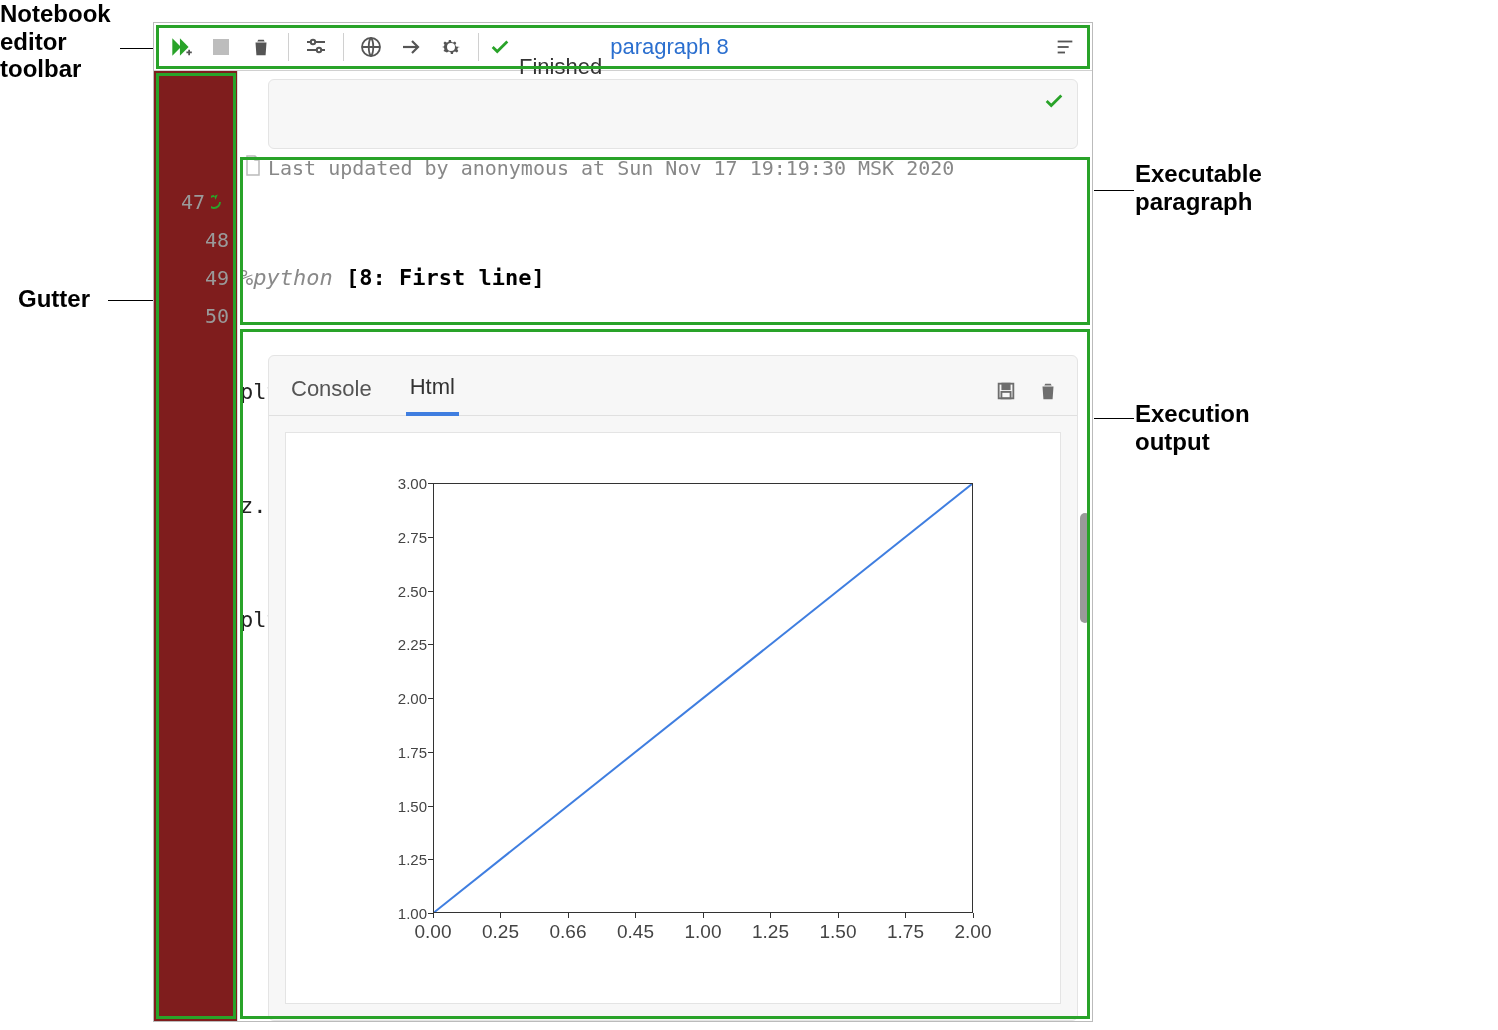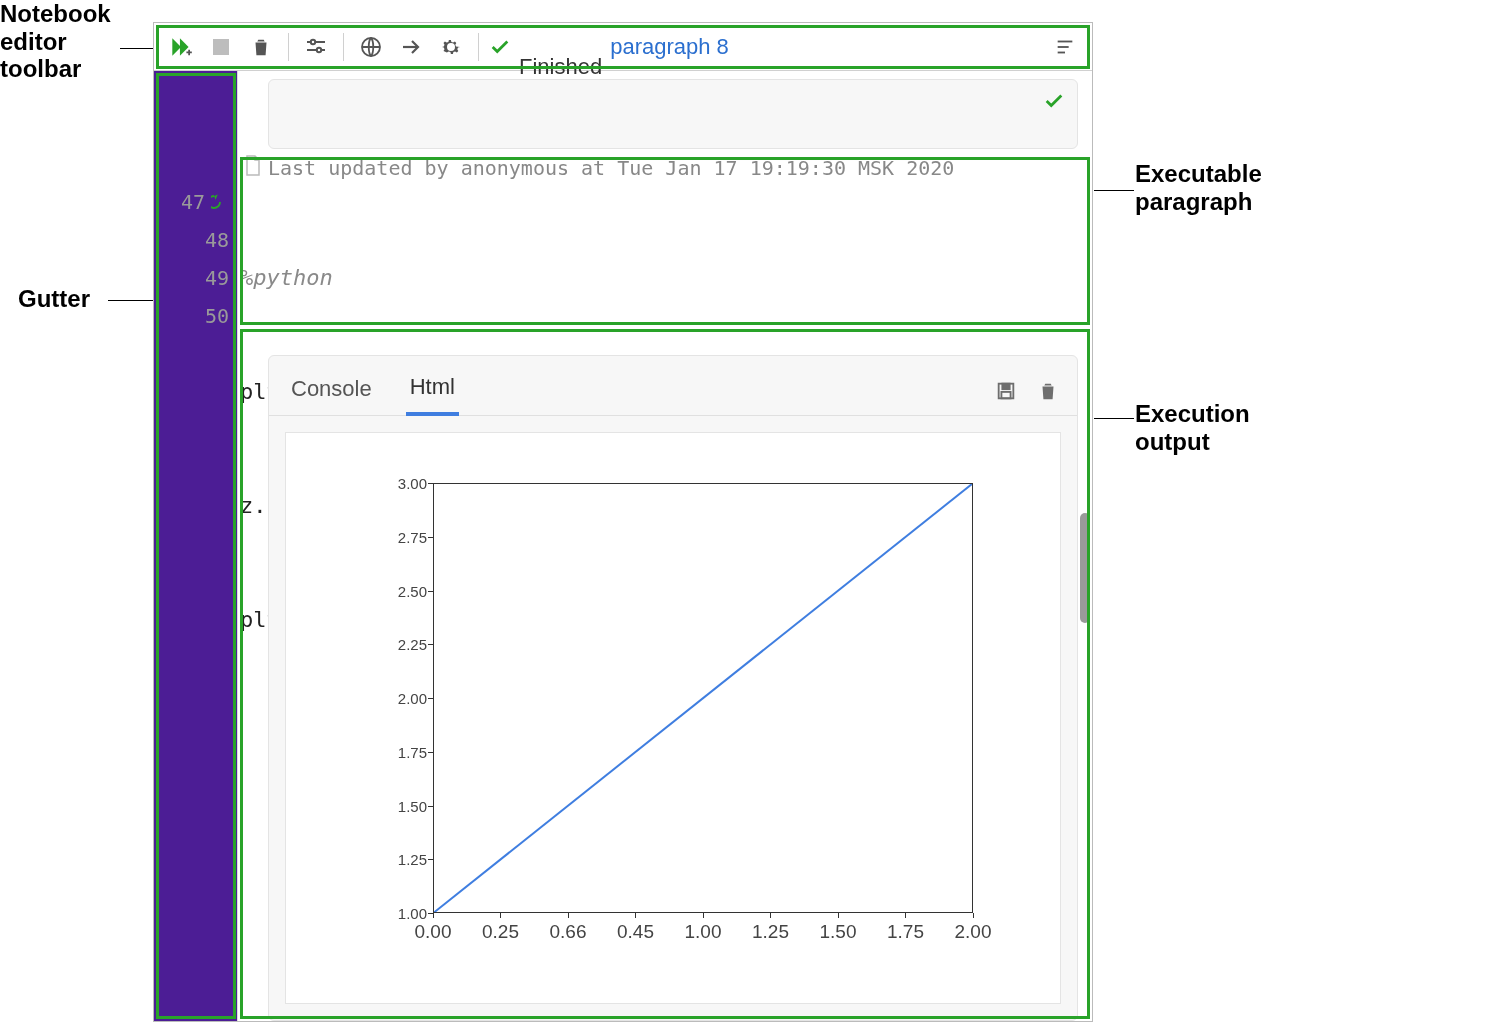--- a/index.html
+++ b/index.html
@@ -73,21 +73,21 @@
   svg { display: block; }
 
   
   .body-area {
     position: absolute;
     left: 0; top: 48px; right: 0; bottom: 0;
     display: flex;
   }
   .gutter {
     width: 84px;
-    background: #4c1d95;
+    background: #7f1d1d;
     border-right: 1px solid #dcdcdc;
     padding-top: 112px;
     font-family: "Menlo","Consolas",monospace;
     font-size: 20px;
     color: #9a9a9a;
   }
   .gutter-row {
     height: 38px;
     display: flex;
     align-items: center;
@@ -352,24 +352,24 @@
               <path d="M4 12l5 5L20 6" stroke="#29a329" stroke-width="3" fill="none"></path>
             </svg>
         </div>
       </div>
       <div class="file-icon">
         <svg width="18" height="22" viewBox="0 0 18 22" fill="none" stroke="#bbb" stroke-width="1.5">
             <path d="M3 1h8l4 4v15H3z"></path>
             <path d="M11 1v4h4"></path>
           </svg>
       </div>
-      <div class="last-updated">Last updated by anonymous at Tue Jan 17 19:19:30 MSK 2020</div>
+      <div class="last-updated">Last updated by anonymous at Sun Nov 17 19:19:30 MSK 2020</div>
 
       <div class="code">
-        <div class="row"><span class="c-dir">%python</span></div>
+        <div class="row"><span class="c-dir">%python</span><span class="c-bold"> [8: First line]</span></div>
         <div class="row"><span class="c-plain">plt.close()</span><span class="c-comment"> # Added here to reset the first plot when rerun</span></div>
         <div class="row"><span class="c-plain">z.configure_mpl(</span><span class="c-kw">width</span><span class="c-plain">=</span><span class="c-num">600</span><span class="c-plain">, </span><span class="c-kw">height</span><span class="c-plain">=</span><span class="c-num">400</span><span class="c-plain">, </span><span class="c-kw">fmt</span><span class="c-plain">=</span><span class="c-str">'png'</span><span class="c-plain">, </span><span class="c-kw">close</span><span class="c-plain">=</span><span class="c-plain">Fal</span></div>
         <div class="row"><span class="c-plain">plt.plot([</span><span class="c-num">1</span><span class="c-plain">, </span><span class="c-num">2</span><span class="c-plain">, </span><span class="c-num">3</span><span class="c-plain">], </span><span class="c-kw">label</span><span class="c-plain">=</span><span class="c-orange">r</span><span class="c-rstr">'$y=x$'</span><span class="c-plain">)</span></div>
       </div>
 
       <div class="output">
         <div class="out-tabs">
           <div class="out-tab">Console</div>
           <div class="out-tab active">Html</div>
           <div class="out-actions">

